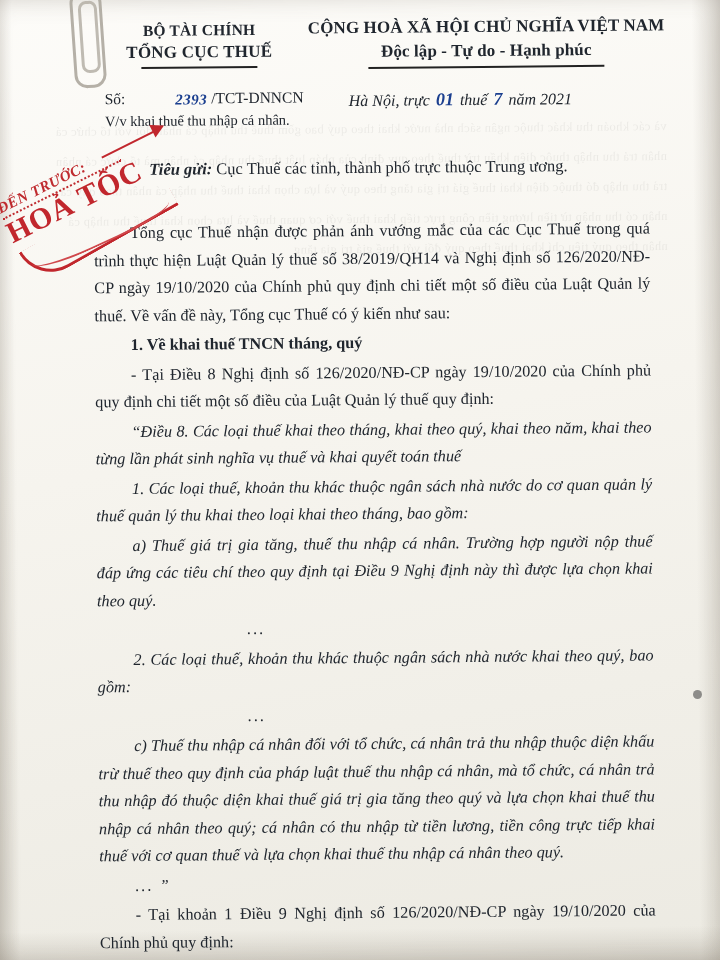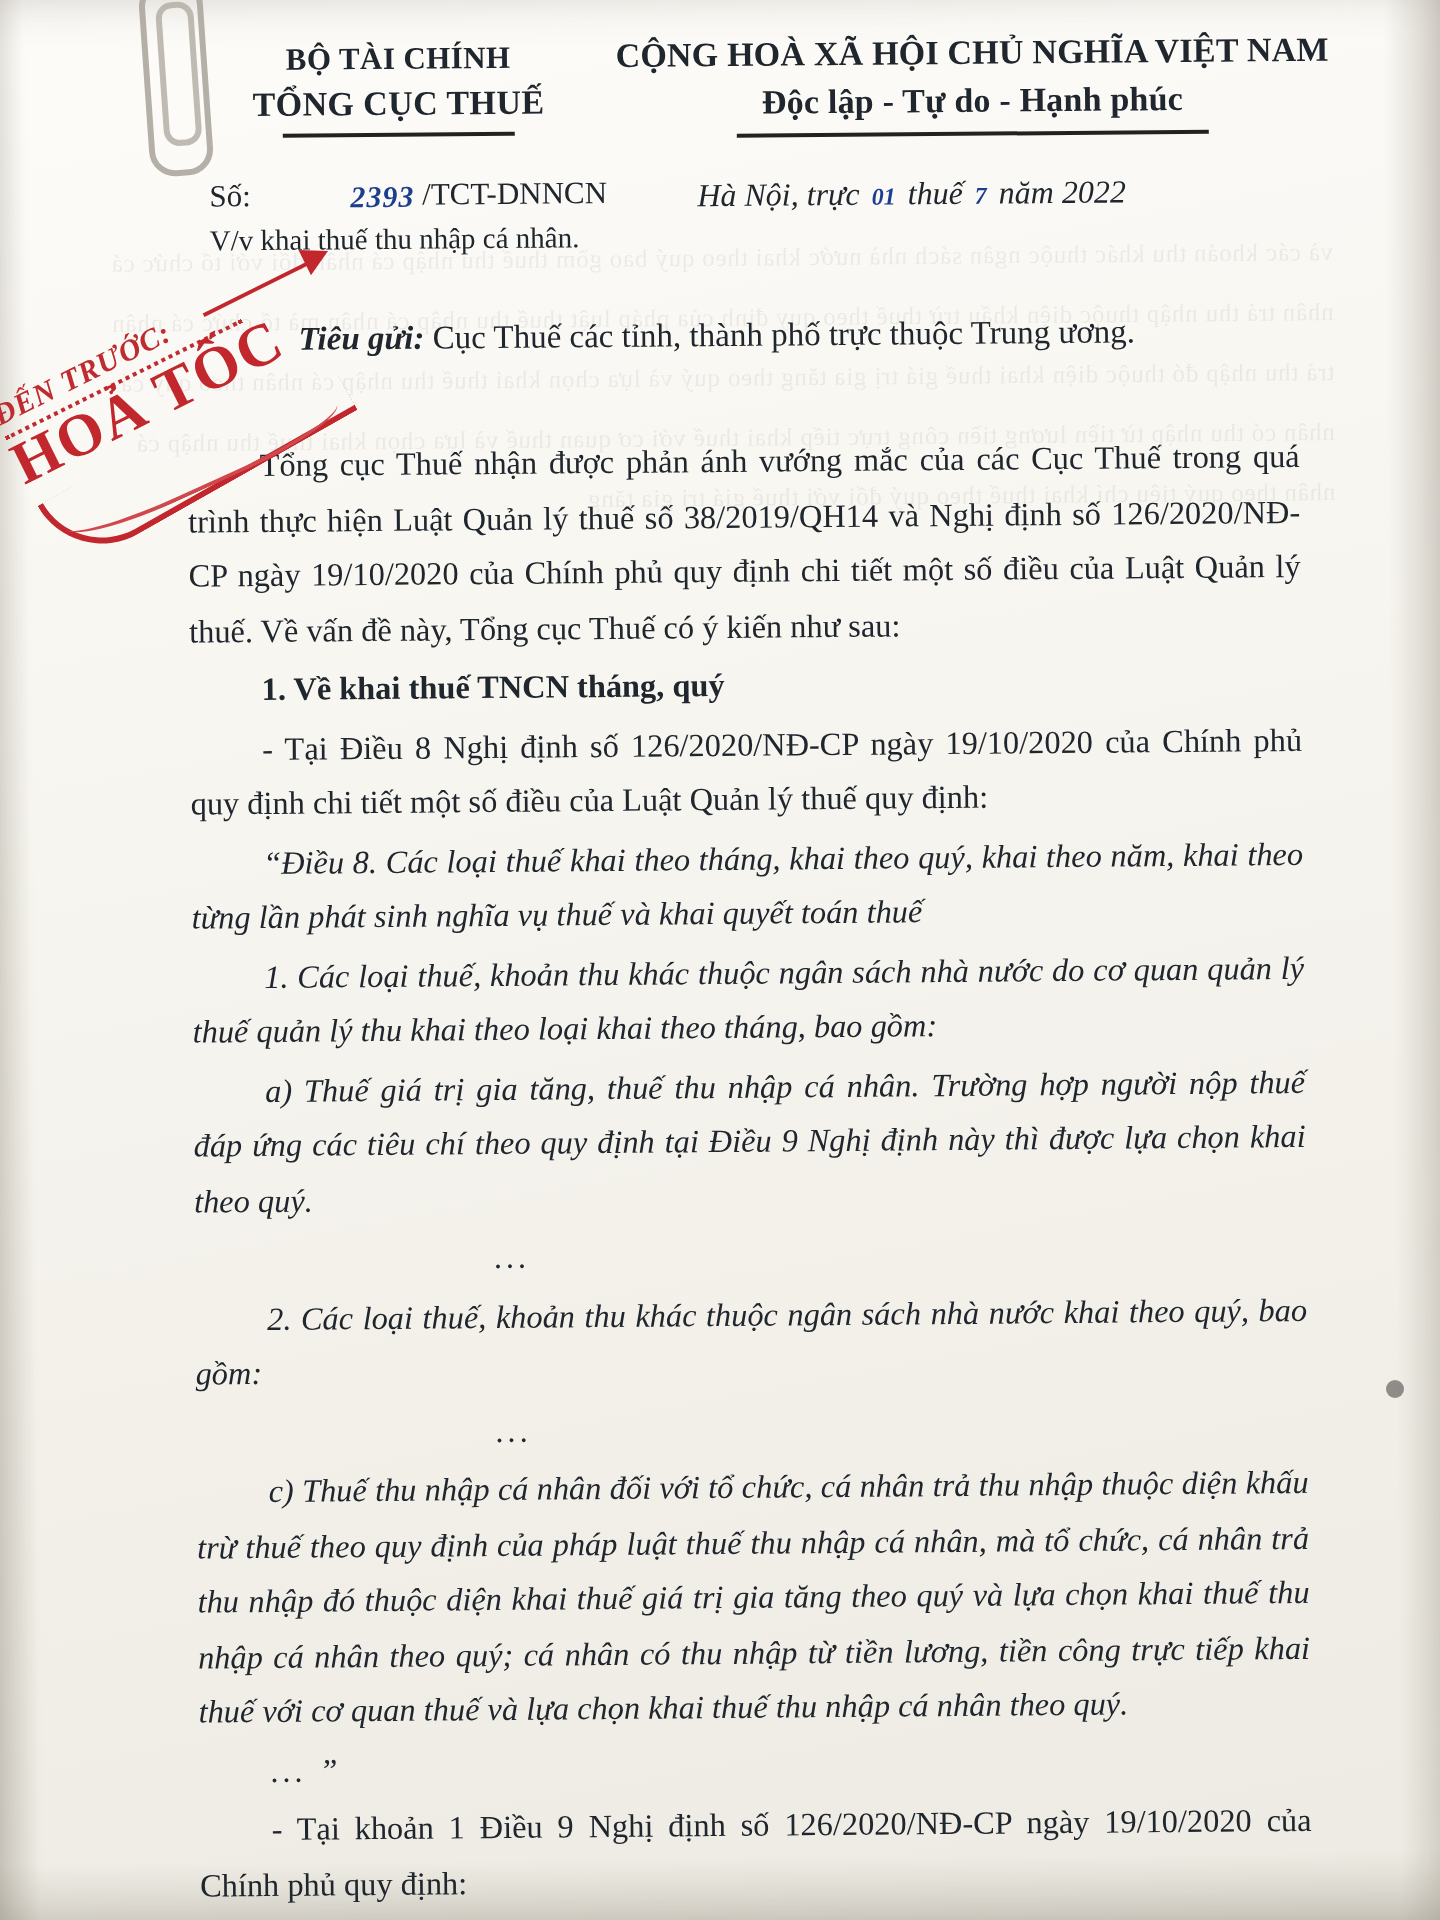--- a/index.html
+++ b/index.html
@@ -163,21 +163,21 @@
     top: 90px;
     left: 352px;
     font-size: 16px;
     font-style: italic;
     white-space: nowrap;
   }
   .hand {
     font-style: italic;
     font-weight: bold;
     color: #1b3f8f;
-    font-size: 12px;
+    font-size: 18px;
     padding: 0 2px;
   }
 
   .kinhgui {
     position: absolute;
     top: 158px;
     left: 152px;
     font-size: 16.5px;
     white-space: nowrap;
   }
@@ -327,21 +327,21 @@
       </div>
       <div class="row2">V/v khai thuế thu nhập cá nhân.</div>
     </div>
 
     <div class="place-date">
       <span>Hà Nội, trực</span>
       <span class="hand">01</span>
       <span>thuế</span>
       <span class="hand">7</span>
       <span>năm</span>
-      <span>2022</span>
+      <span>2021</span>
     </div>
 
     <div class="kinhgui">
       <span class="kg">Tiêu gửi:</span>
       <span>Cục Thuế các tỉnh, thành phố trực thuộc Trung ương.</span>
     </div>
 
     <div class="body">
       <p class="ind">Tổng cục Thuế nhận được phản ánh vướng mắc của các Cục Thuế trong quá trình thực hiện Luật Quản lý thuế số 38/2019/QH14 và Nghị định số 126/2020/NĐ-CP ngày 19/10/2020 của Chính phủ quy định chi tiết một số điều của Luật Quản lý thuế. Về vấn đề này, Tổng cục Thuế có ý kiến như sau:</p>
       <p class="ind bd">1. Về khai thuế TNCN tháng, quý</p>

